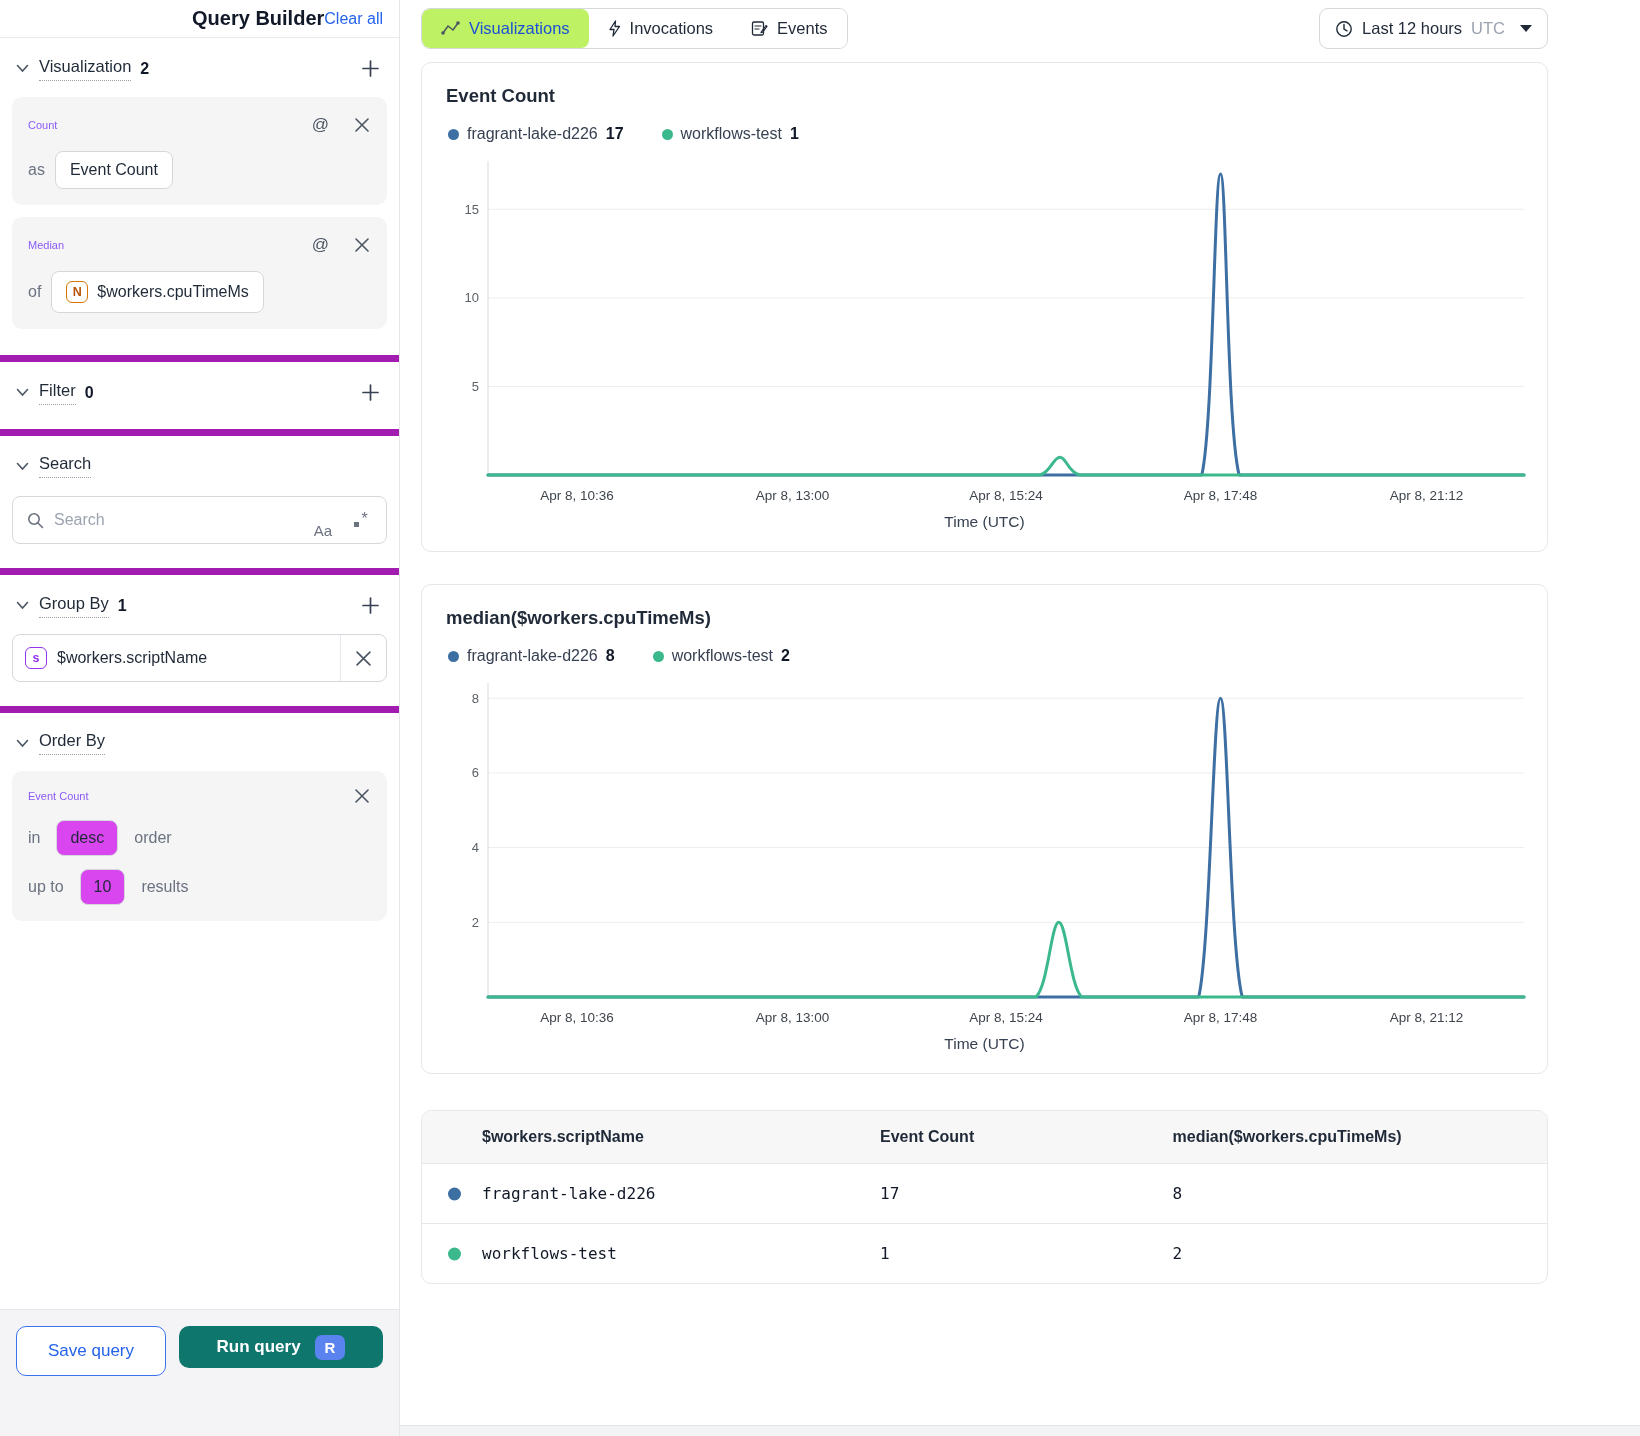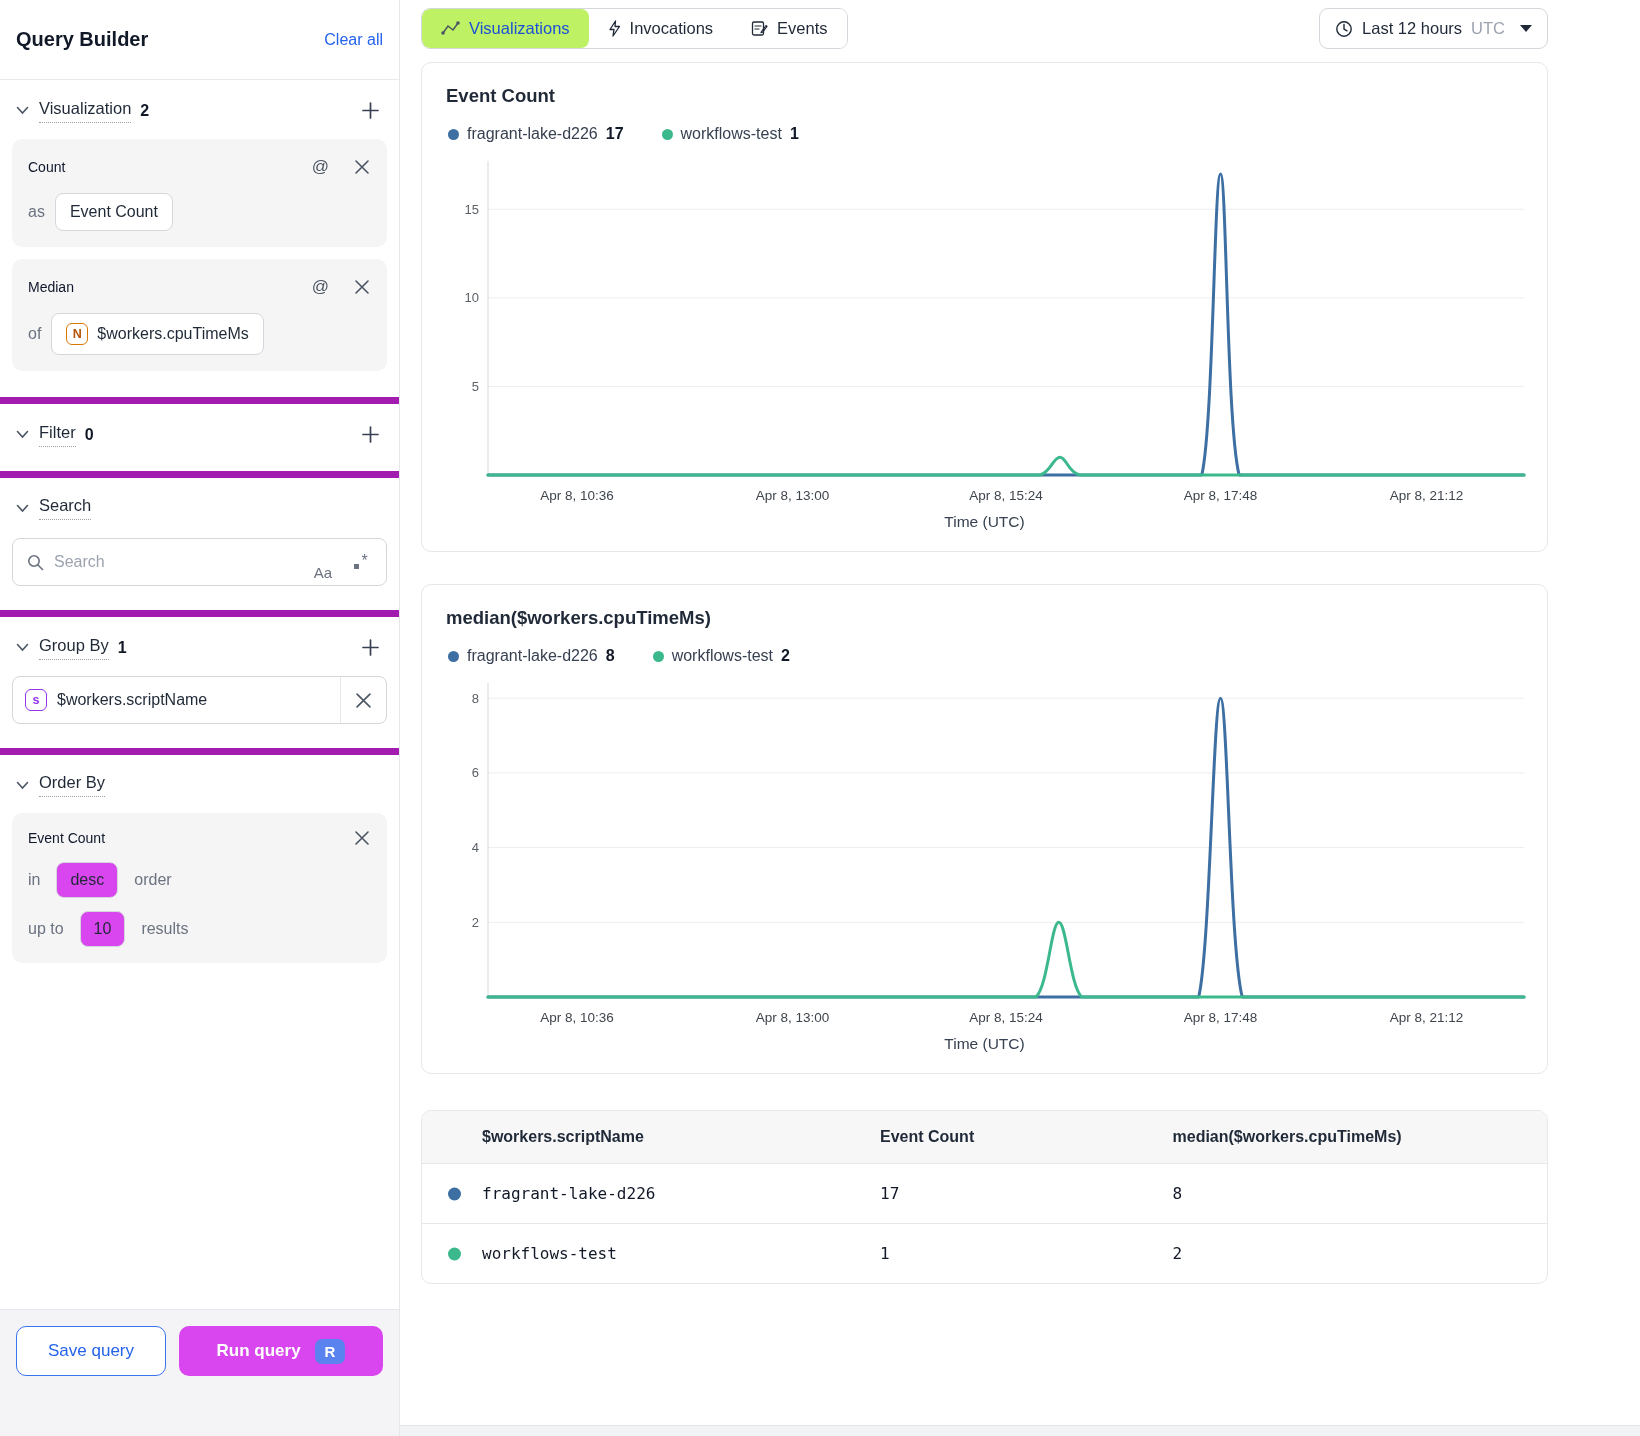--- a/index.html
+++ b/index.html
@@ -2,54 +2,54 @@
 <html><head>
 <meta charset="utf-8">
 <style>
   * { margin:0; padding:0; box-sizing:border-box; }
   html,body { width:1640px; height:1436px; }
   body { font-family:"Liberation Sans", sans-serif; background:#f2f3f5; color:#1f2937; font-size:16px; }
   .page { display:flex; width:1640px; height:1436px; }
 
   
   .sidebar { width:400px; min-width:400px; background:#fff; border-right:1px solid #e5e7eb; display:flex; flex-direction:column; }
-  .sb-header { display:flex; align-items:center; justify-content:space-between; padding:28px 16px; border-bottom:1px solid #e9eaec; }
+  .sb-header { display:flex; align-items:center; justify-content:flex-end; padding:7px 16px; border-bottom:1px solid #e9eaec; }
   .sb-title { font-size:20px; font-weight:700; color:#111827; }
   .link-btn { color:#2563eb; font-size:16px; background:none; border:none; cursor:pointer; font-family:inherit; }
   .section { padding:4px 0 14px 0; border-bottom:7px solid #a21caf; }
   .section.last { border-bottom:none; }
   .sec-head { display:flex; align-items:center; padding:14px 16px 10px 16px; }
   .chev { margin-right:10px; display:flex; }
   .sec-label { font-size:16.5px; color:#1f2937; border-bottom:1.5px dotted #9aa0a8; padding-bottom:4px; }
   .sec-count { font-weight:700; margin-left:9px; color:#111827; }
   .sec-plus { margin-left:auto; background:none; border:none; cursor:pointer; display:flex; padding:4px; }
   .card { background:#f5f5f6; border-radius:10px; margin:6px 12px 12px 12px; padding:16px; }
   .card-head { display:flex; align-items:center; }
-  .card-title { font-size:14px; color:#0f172a;text-align:center; }
+  .card-title { font-size:11px; color:#8b5cf6;text-align:center; }
   .card-icons { margin-left:auto; display:flex; gap:22px; align-items:center; }
   .icon-btn { background:none; border:none; cursor:pointer; color:#4b5563; display:flex; align-items:center; font-size:17px; padding:2px; font-family:inherit; }
   .card-row { display:flex; align-items:center; margin-top:14px; gap:10px; }
   .muted { color:#6b7280; }
   .value-box { background:#fff; border:1px solid #d4d7dc; border-radius:8px; padding:9px 14px; font-size:16px; color:#1f2937; display:inline-flex; align-items:center; gap:9px; }
   .badge { width:22px; height:22px; border-radius:6px; display:inline-flex; align-items:center; justify-content:center; font-size:12.5px; font-weight:700; }
   .badge-n { border:1.6px solid #d97706; color:#b45309; }
   .badge-s { border:1.6px solid #9333ea; color:#9333ea; }
   .search-box { display:flex; align-items:center; margin:8px 12px 10px 12px; border:1px solid #d4d7dc; border-radius:8px; height:48px; padding:0 14px; background:#fff; gap:10px; }
   .search-box input { border:none; outline:none; flex:1; font-size:16px; font-family:inherit; color:#1f2937; }
   .search-box input::placeholder { color:#9ca3af; }
   .search-tools { display:flex; gap:16px; align-items:center; color:#6b7280; }
   .group-item { display:flex; align-items:center; margin:6px 12px 10px 12px; border:1px solid #d4d7dc; border-radius:8px; height:48px; background:#fff; padding-left:12px; }
   .group-item .gi-label { margin-left:10px; font-size:16px; }
   .gi-close { margin-left:auto; border-left:1px solid #e5e7eb; align-self:stretch; width:46px; display:flex; align-items:center; justify-content:center; background:none; border-top:none;border-right:none;border-bottom:none; cursor:pointer; }
   .order-rows { display:flex; flex-direction:column; gap:13px; margin-top:15px; }
   .order-row { display:flex; align-items:center; gap:16px; }
   .small-box { background:#d946ef; border:1px solid #d4d7dc; border-radius:8px; padding:8px 13px; font-size:16px; }
   .sb-footer { margin-top:auto; background:#f4f4f6; border-top:1px solid #e5e7eb; padding:16px 16px 60px 16px; display:flex; gap:13px; }
   .btn-outline { flex:0 0 150px; height:50px; border:1px solid #3b72ee; border-radius:10px; background:#fff; color:#2563eb; font-size:17px; font-family:inherit; cursor:pointer; }
-  .btn-primary { flex:1; height:50px; border:none; border-radius:10px; background:#d946ef; color:#fff; font-size:17px; font-weight:600; font-family:inherit; cursor:pointer; display:flex; align-items:center; justify-content:center; gap:14px; }
+  .btn-primary { flex:1; height:42px; border:none; border-radius:10px; background:#0f766e; color:#fff; font-size:17px; font-weight:600; font-family:inherit; cursor:pointer; display:flex; align-items:center; justify-content:center; gap:14px; }
   .kbd { background:#5a83f0; border-radius:7px; padding:4px 10px; font-size:15px; font-weight:700; }
 
   
   .main { flex:1; background:#fff; padding:8px 92px 0 21px; position:relative; overflow:hidden; }
   .bottom-strip { position:absolute; left:0; right:0; bottom:0; height:11px; background:#f2f3f5; border-top:1px solid #e3e4e6; }
   .topbar { display:flex; align-items:center; justify-content:space-between; }
   .tabs { display:flex; border:1px solid #d4d7dc; border-radius:9px; background:#fff; overflow:hidden; }
   .tab { display:flex; align-items:center; gap:9px; padding:10px 19px; font-size:16.5px; color:#1f2937; background:#fff; border:none; cursor:pointer; font-family:inherit; }
   .tab.selected { background:#bef264; color:#1b4fd8; border-radius:8px; }
   .time-btn { display:flex; align-items:center; gap:9px; border:1px solid #d4d7dc; border-radius:9px; background:#fff; padding:10px 15px; font-size:16.5px; cursor:pointer; font-family:inherit; color:#1f2937; }

